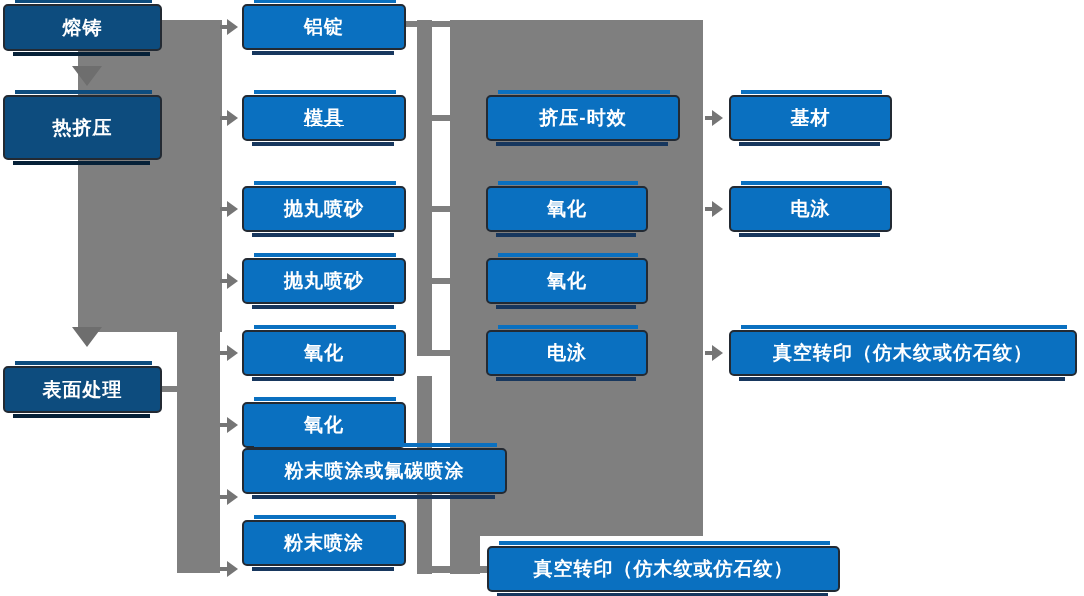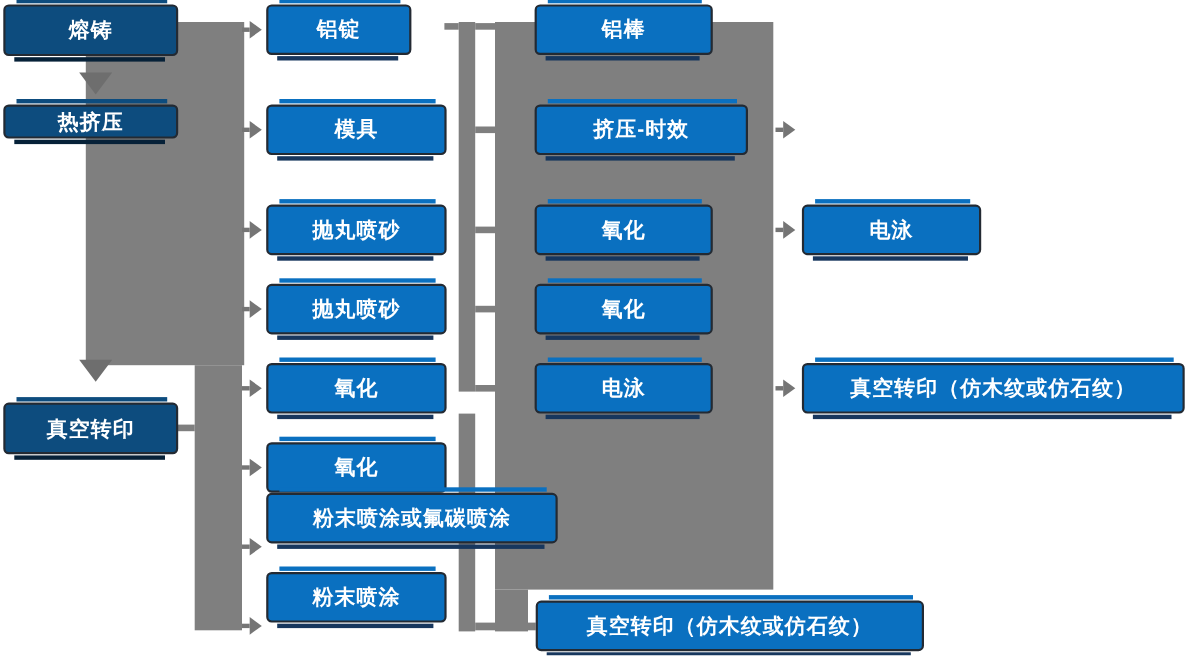--- a/index.html
+++ b/index.html
@@ -86,31 +86,31 @@
   <div class="band z1" style="left:450px;top:20px;width:253px;height:516px;"></div>
   <div class="band z1" style="left:450px;top:536px;width:30px;height:38px;"></div>
 
   <div class="harrow z2" style="left:705px;top:116px;width:7px;"></div>
   <div class="harrow z2" style="left:705px;top:207px;width:7px;"></div>
   <div class="harrow z2" style="left:705px;top:351px;width:7px;"></div>
 
   <div class="node dark" style="left:3px;top:4px;width:159px;height:47px;">
     <span>熔铸</span>
   </div>
-  <div class="node dark" style="left:3px;top:95px;width:159px;height:31px;">
+  <div class="node dark" style="left:3px;top:95px;width:159px;height:65px;">
     <span>热挤压</span>
   </div>
   <div class="node dark" style="left:3px;top:366px;width:159px;height:47px;">
-    <span>真空转印</span>
+    <span>表面处理</span>
   </div>
 
-  <div class="node bright" style="left:242px;top:4px;width:132px;height:46px;">
+  <div class="node bright" style="left:242px;top:4px;width:164px;height:46px;">
     <span>铝锭</span>
   </div>
-  <div class="node bright" style="left:242px;top:95px;width:164px;height:46px;">
+  <div class="node bright" style="left:242px;top:95px;width:164px;height:46px;text-decoration:underline;">
     <span>模具</span>
   </div>
   <div class="node bright" style="left:242px;top:186px;width:164px;height:46px;">
     <span>抛丸喷砂</span>
   </div>
   <div class="node bright" style="left:242px;top:258px;width:164px;height:46px;">
     <span>抛丸喷砂</span>
   </div>
   <div class="node bright" style="left:242px;top:330px;width:164px;height:46px;">
     <span>氧化</span>
@@ -118,39 +118,39 @@
   <div class="node bright" style="left:242px;top:402px;width:164px;height:46px;">
     <span>氧化</span>
   </div>
   <div class="node bright" style="left:242px;top:448px;width:265px;height:46px;">
     <span>粉末喷涂或氟碳喷涂</span>
   </div>
   <div class="node bright" style="left:242px;top:520px;width:164px;height:46px;">
     <span>粉末喷涂</span>
   </div>
 
-  <div class="node bright" style="left:486px;top:4px;width:162px;height:46px;">
-    <span>铝棒</span>
-  </div>
   <div class="node bright" style="left:486px;top:95px;width:194px;height:46px;">
     <span>挤压-时效</span>
   </div>
   <div class="node bright" style="left:486px;top:186px;width:162px;height:46px;">
     <span>氧化</span>
   </div>
   <div class="node bright" style="left:486px;top:258px;width:162px;height:46px;">
     <span>氧化</span>
   </div>
   <div class="node bright" style="left:486px;top:330px;width:162px;height:46px;">
     <span>电泳</span>
   </div>
   <div class="node bright" style="left:487px;top:546px;width:353px;height:46px;">
     <span>真空转印（仿木纹或仿石纹）</span>
   </div>
 
+  <div class="node bright" style="left:729px;top:95px;width:163px;height:46px;">
+    <span>基材</span>
+  </div>
   <div class="node bright" style="left:729px;top:186px;width:163px;height:46px;">
     <span>电泳</span>
   </div>
   <div class="node bright" style="left:729px;top:330px;width:348px;height:46px;">
     <span>真空转印（仿木纹或仿石纹）</span>
   </div>
 
 </div>
 
 </body></html>

